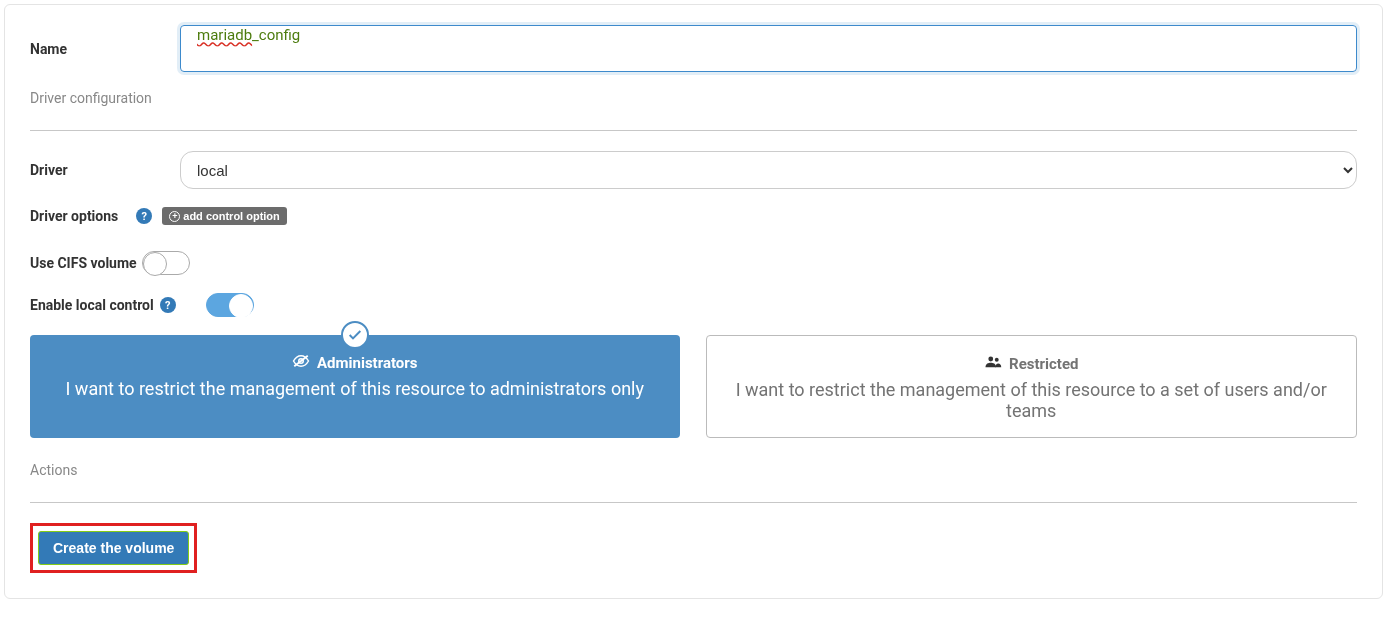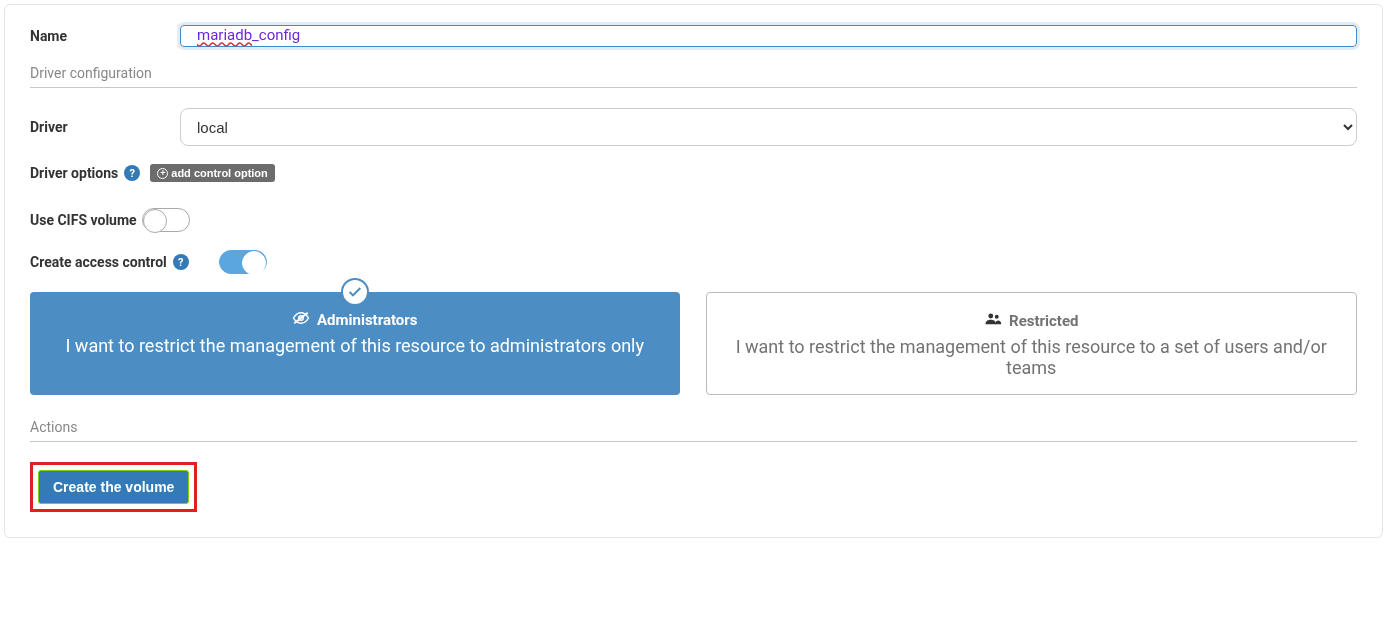--- a/index.html
+++ b/index.html
@@ -1,22 +1,22 @@
 <!DOCTYPE html>
 <html><head>
 <meta charset="utf-8">
 <style>
 * { box-sizing: border-box; margin: 0; padding: 0; }
 body { font-family: -apple-system, BlinkMacSystemFont, "Segoe UI", Roboto, sans-serif; background: #fff; padding: 4px; }
 .panel { border: 1px solid #e4e4e4; border-radius: 6px; padding: 20px 25px 25px 25px; }
 .form-row { display: flex; align-items: center; margin-bottom: 18px; }
 .label { width: 150px; font-size: 14px; font-weight: 700; color: #333; }
-.name-input { flex: 1; height: 22px; border: 1px solid #3d8acc; border-radius: 4px; padding: 0 16px; font-size: 15px; color: #6d28d9; outline: none; box-shadow: 0 0 0 3px rgba(61,138,204,0.15); }
-.section-header { font-size: 14px; color: #888; border-bottom: 1px solid #c7c7c7; padding-bottom: 6px; margin-bottom: 20px; margin-top: 8px; }
-.driver-select { flex: 1; height: 38px; border: 1px solid #ccc; border-radius: 8px; padding: 0 12px; font-size: 15px; color: #333; background: #fff; }
+.name-input { flex: 1; height: 47px; border: 1px solid #3d8acc; border-radius: 4px; padding: 0 16px; font-size: 15px; color: #4d7c0f; outline: none; box-shadow: 0 0 0 3px rgba(61,138,204,0.15); }
+.section-header { font-size: 14px; color: #888; border-bottom: 1px solid #c7c7c7; padding-bottom: 24px; margin-bottom: 20px; margin-top: 8px; }
+.driver-select { flex: 1; height: 38px; border: 1px solid #ccc; border-radius: 13px; padding: 0 12px; font-size: 15px; color: #333; background: #fff; }
 .help-icon { display: inline-flex; align-items: center; justify-content: center; width: 16px; height: 16px; border-radius: 50%; background: #337ab7; color: #fff; font-size: 11px; font-weight: 700; margin-left: 6px; margin-right: 10px; }
 .badge-btn { background: #6c6c6c; color: #fff; font-size: 11px; font-weight: 700; padding: 3px 7px; border-radius: 3px; border: none; cursor: pointer; display: inline-flex; align-items: center; gap: 3px; }
 .plus-circ { display: inline-flex; align-items: center; justify-content: center; width: 11px; height: 11px; border: 1.4px solid #fff; border-radius: 50%; font-size: 9px; line-height: 1; }
 .toggle { position: relative; width: 48px; height: 24px; background: #fff; border: 1px solid #aaa; border-radius: 12px; cursor: pointer; }
 .toggle::after { content: ""; position: absolute; left: 0; top: 0; width: 22px; height: 22px; border: 1px solid #aaa; border-radius: 50%; background: #fff; }
 .toggle.on { background: #5ca6e0; border-color: #5ca6e0; }
 .toggle.on::after { left: auto; right: 0; border-color: #fff; }
 .access-row { display: flex; gap: 26px; margin-bottom: 24px; }
 .access-card { flex: 1; border-radius: 4px; padding: 18px 12px 16px 12px; text-align: center; position: relative; cursor: pointer; }
 .access-card.selected { background: #4c8dc3; color: #fff; }
@@ -47,41 +47,41 @@
   
   <div class="form-row">
     <div class="label">Driver</div>
     <select class="driver-select">
       <option>local</option>
     </select>
   </div>
 
   
   <div class="form-row">
-    <div class="label" style="width:auto;margin-right:0">Driver options</div>
+    <div class="label" style="width:auto;margin-right:12px">Driver options</div>
     <span class="help-icon">?</span>
     <button class="badge-btn">
       <span class="plus-circ">+</span>
       <span>add control option</span>
     </button>
   </div>
 
   
 
   
   <div class="form-row" style="margin-top:26px">
     <div class="label" style="width:112px">Use CIFS volume</div>
     <div class="toggle"></div>
   </div>
 
   
 
   
   <div class="form-row">
-    <div class="label" style="width:auto;margin-right:0">Create access control</div>
+    <div class="label" style="width:auto;margin-right:0">Enable local control</div>
     <span class="help-icon">?</span>
     <div style="width:20px"></div>
     <div class="toggle on"></div>
   </div>
 
   
   <div class="access-row">
     <div class="access-card selected">
       <div class="check-badge">
         <svg viewBox="0 0 24 24">

